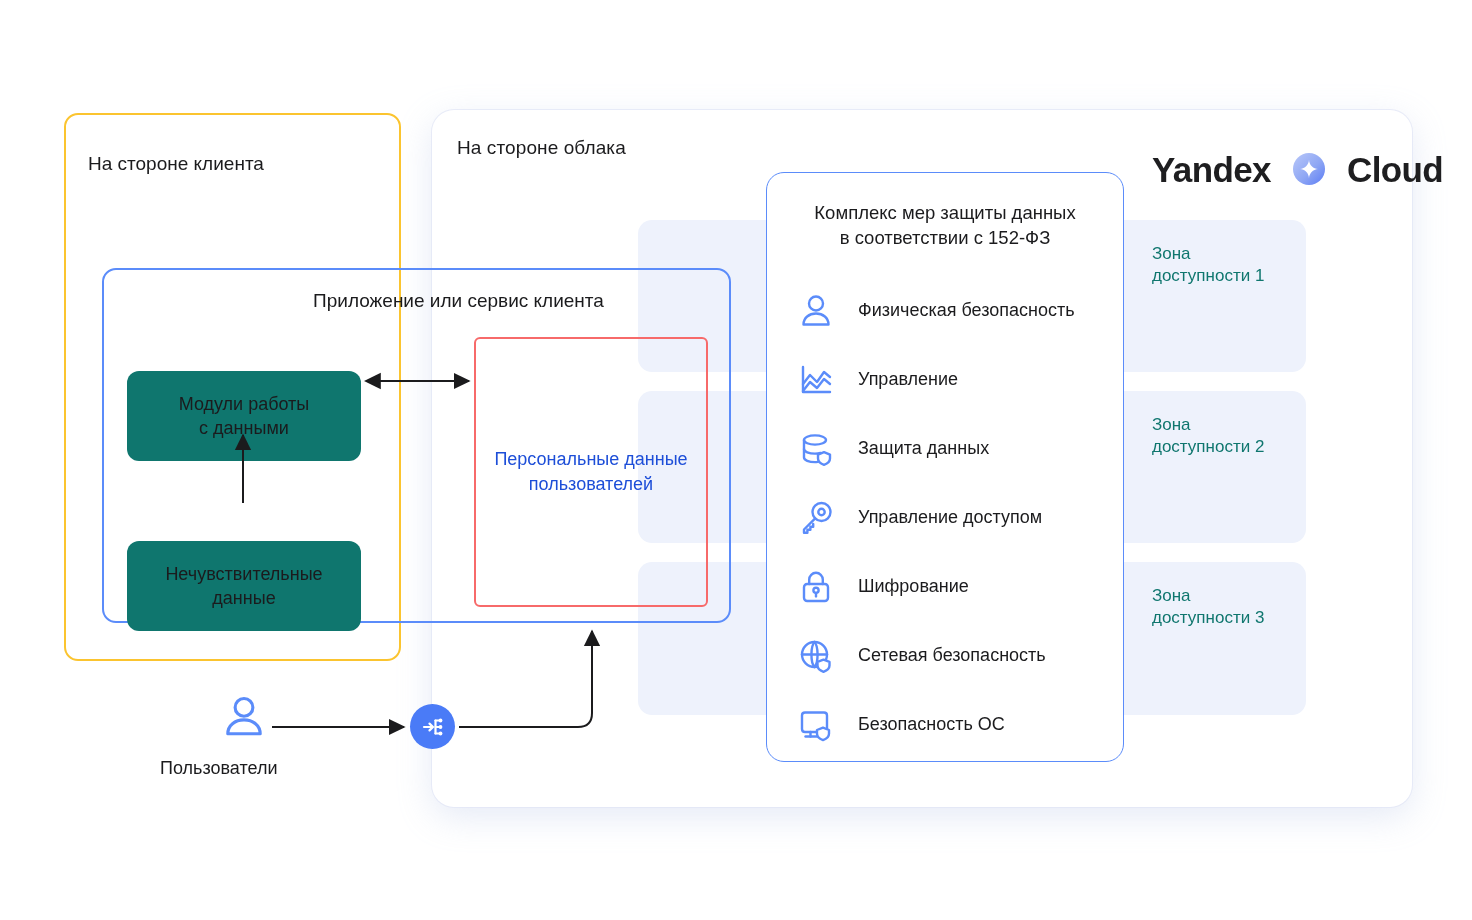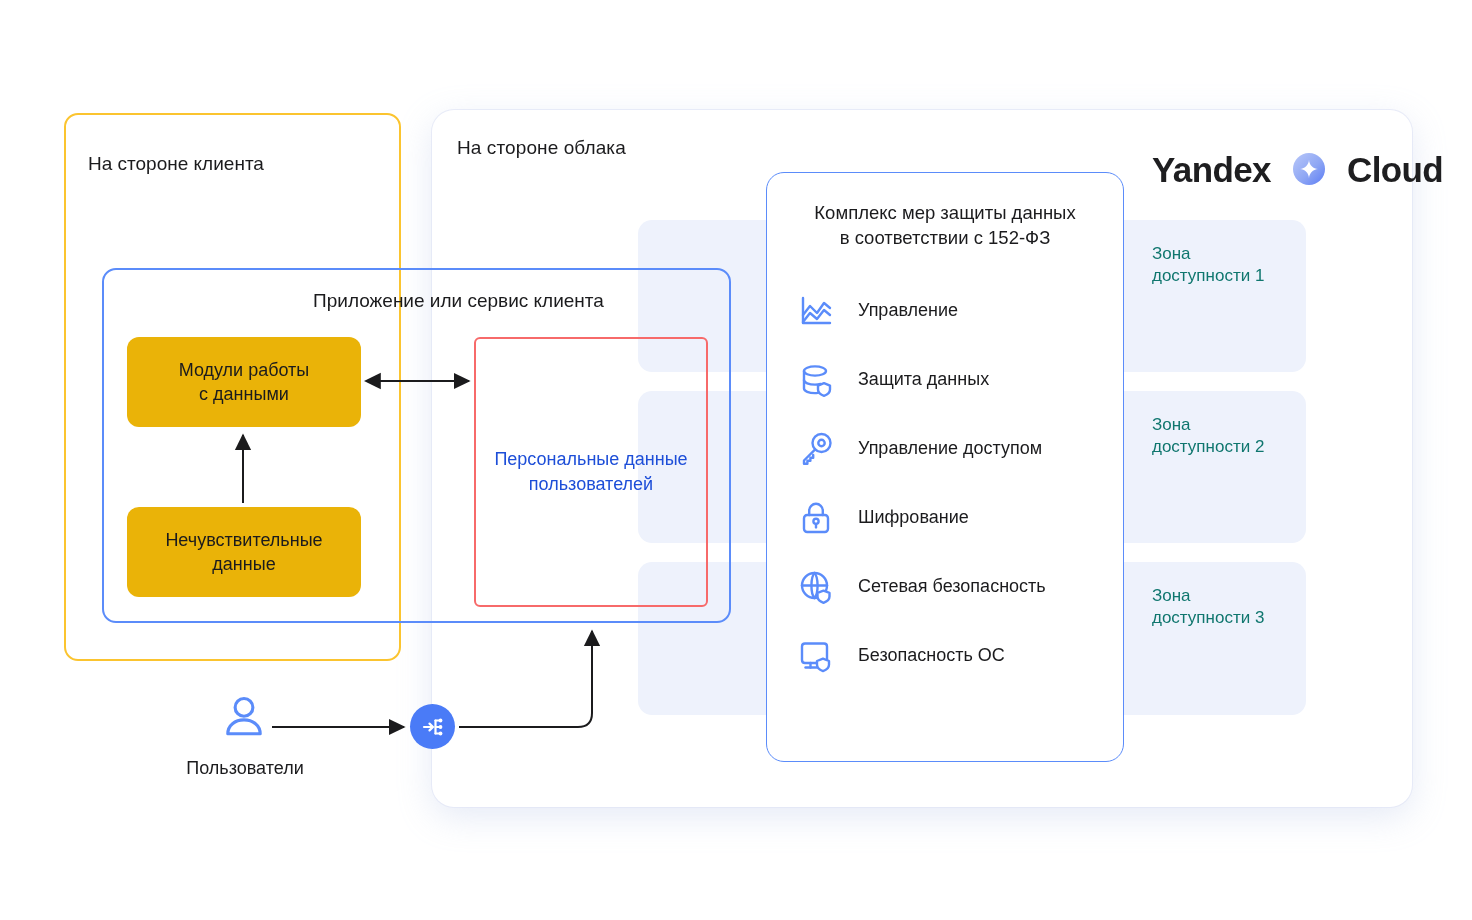--- a/index.html
+++ b/index.html
@@ -104,31 +104,32 @@
     width:629px;
     text-align:center;
     font-size:19px;
     color:#1b1b1d;
     padding-left:42px;
   }
 
   
   .pale-box{
     position:absolute;
-    background:#eab308;
+    background:#0f766e;
     border-radius:12px;
     display:flex;
     align-items:center;
     justify-content:center;
     text-align:center;
     font-size:18px;
     line-height:1.35;
     color:#1b1b1d;
     white-space:pre-line;
     box-sizing:border-box;
+    margin-top:34px;
   }
   #box-modules{ left:127px; top:337px; width:234px; height:90px; }
   #box-nonsensitive{ left:127px; top:507px; width:234px; height:90px; }
 
   
   .red-box{
     position:absolute;
     left:474px; top:337px;
     width:234px; height:270px;
     border:2px solid #f76a6a;
@@ -191,21 +192,20 @@
     position:absolute;
     left:205px; top:693px;
     width:78px;
     display:flex;flex-direction:column;align-items:center;
   }
   .user-actor .uicon{ width:48px;height:48px; }
   .user-caption{
     position:absolute;
     left:160px; top:758px;
     width:170px;
-    text-align:center;
     font-size:18px;
     color:#1b1b1d;
     white-space:nowrap;
   }
 
   
   .gateway{
     position:absolute;
     left:410px; top:704px;
     width:45px;height:45px;
@@ -269,20 +269,29 @@
 
   <div class="red-box">Персональные данные
 пользователей</div>
 
   <div class="sec-panel"></div>
   <div class="sec-title">Комплекс мер защиты данных
 в соответствии с 152-ФЗ</div>
 
   <div class="sec-list">
 
+    <div class="sec-item">
+      <span class="ico">
+        <svg viewBox="0 0 40 40" width="40" height="40" fill="none" stroke="#5b8cfa" stroke-width="2.4" stroke-linecap="round" stroke-linejoin="round">
+          <circle cx="20" cy="12.5" r="7"></circle>
+          <path d="M7.5 33.5 C7.5 26.8 13.1 22.5 20 22.5 C26.9 22.5 32.5 26.8 32.5 33.5 Z"></path>
+        </svg>
+      </span>
+      <span class="lbl">Физическая безопасность</span>
+    </div>
 
     <div class="sec-item">
       <span class="ico">
         <svg viewBox="0 0 40 40" width="40" height="40" fill="none" stroke="#5b8cfa" stroke-width="2.4" stroke-linecap="round" stroke-linejoin="round">
           <path d="M7 7 V32 H34"></path>
           <path d="M7 24 L14 15 L21 22 L28 12 L34 17"></path>
           <path d="M7 31 L14 22 L21 28 L28 19 L34 24"></path>
         </svg>
       </span>
       <span class="lbl">Управление</span>

